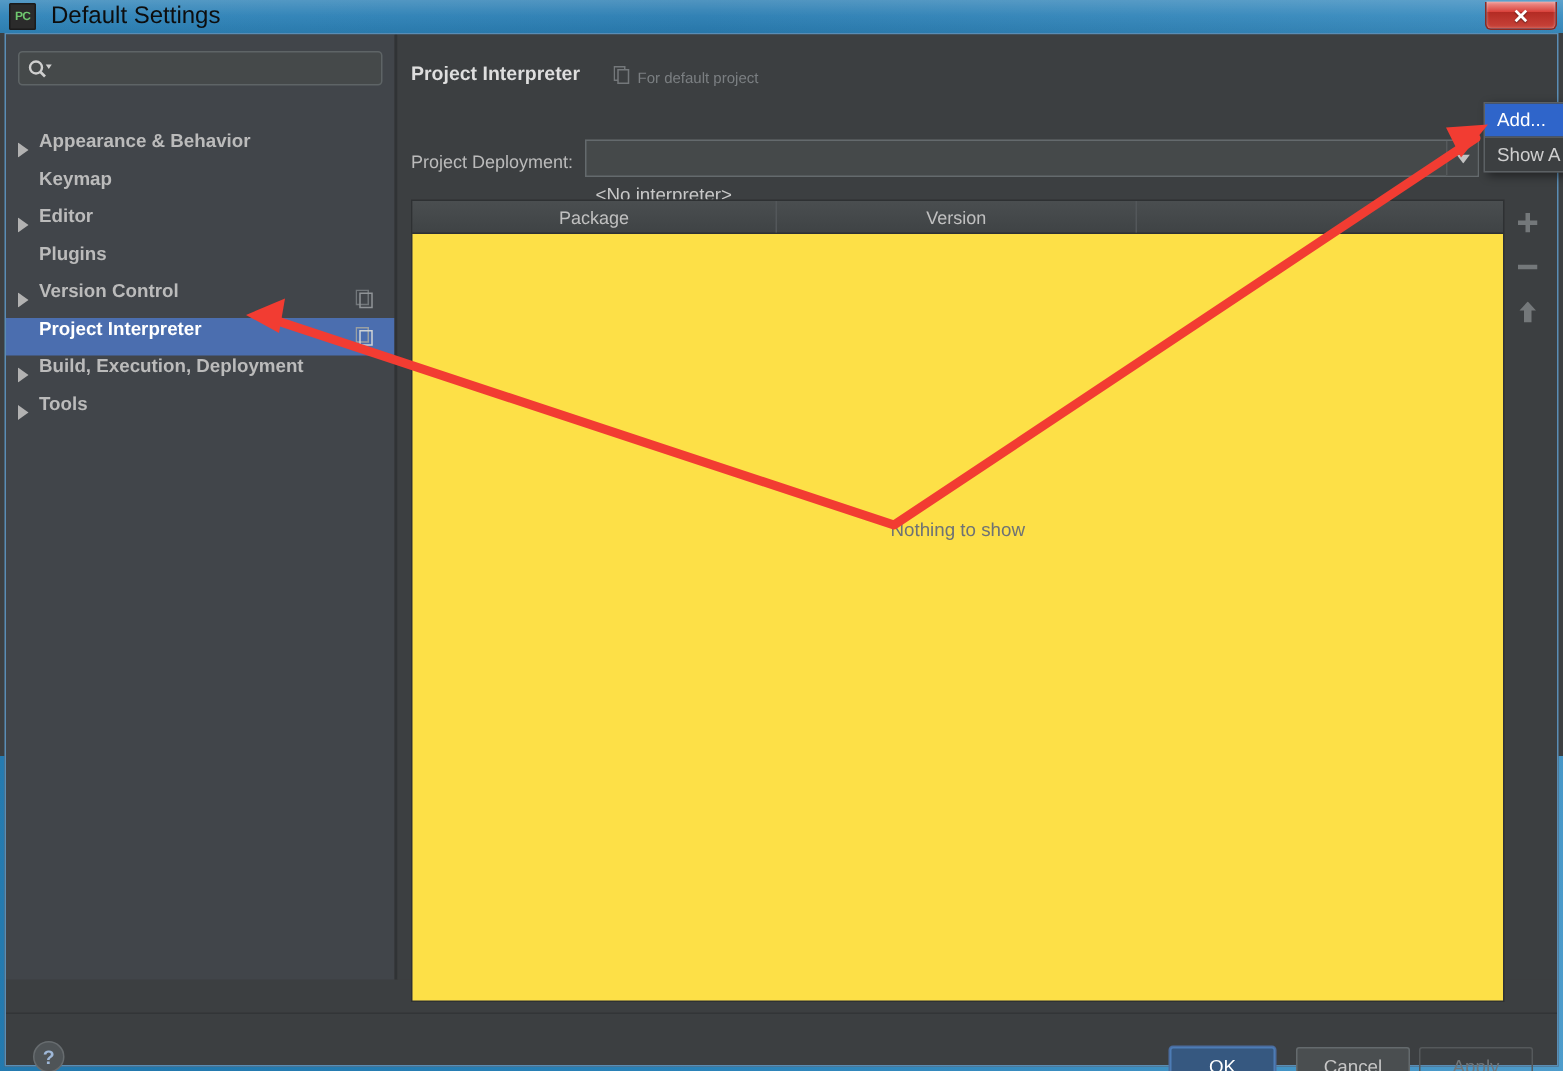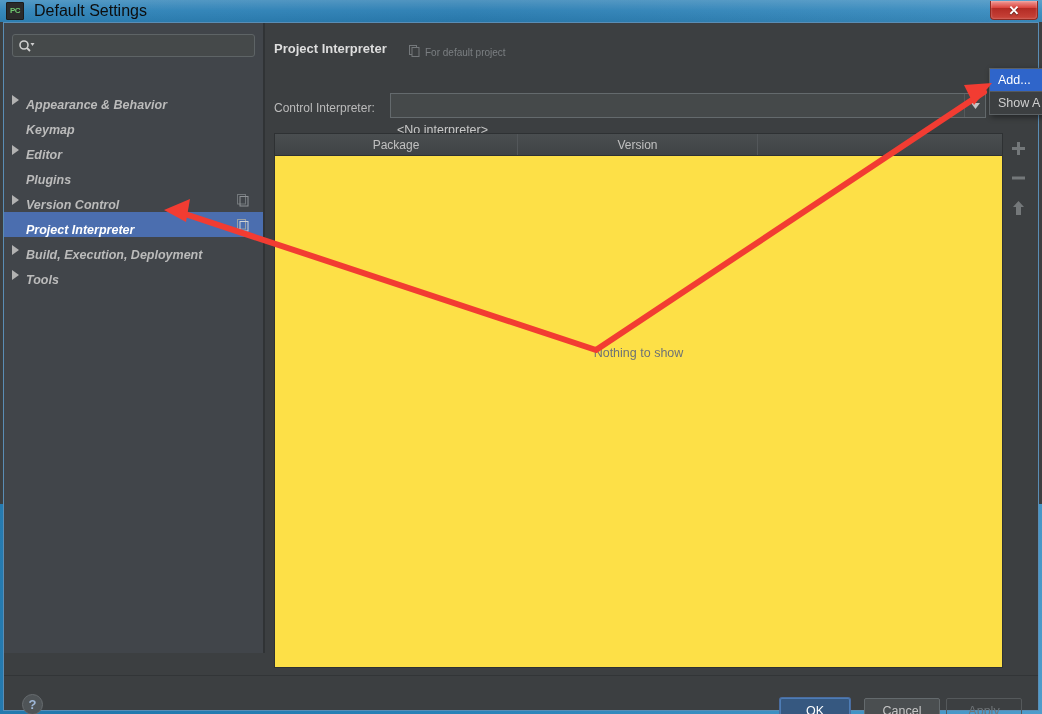--- a/index.html
+++ b/index.html
@@ -109,24 +109,23 @@
   }
 
   #tree {
     position: absolute;
     left: 0; top: 64px;
     width: 259px;
   }
   .tree-row {
     position: relative;
     height: 25px;
-    display: flex; align-items: flex-end;
+    display: flex; align-items: flex-start;
     cursor: default;
     box-sizing: border-box;
-    font-style: italic;
   }
   .tree-row.selected { background: #4b6eaf; }
   .tree-arrow {
     width: 22px; height: 25px;
     display: flex; align-items: center; justify-content: center;
     flex: none;
   }
   .tree-arrow svg { display: block; }
   .tree-label {
     font-size: 12.5px;
@@ -447,21 +446,21 @@
         <div id="panel-subtitle-wrap">
           <span>
             <svg width="11" height="12" viewBox="0 0 11 12">
               <rect x="0.5" y="0.5" width="7" height="9" fill="none" stroke="#74787b"></rect>
               <rect x="3.0" y="2.5" width="7" height="9" fill="#3c3f41" stroke="#74787b"></rect>
             </svg>
           </span>
           <span id="panel-subtitle">For default project</span>
         </div>
 
-        <div id="interp-label">Control Interpreter:</div>
+        <div id="interp-label">Project Deployment:</div>
 
         <div id="interp-combo">
           <div id="interp-value">&lt;No interpreter&gt;</div>
           <div id="interp-arrow">
             <svg width="9" height="6" viewBox="0 0 9 6">
               <path d="M0 0 L9 0 L4.5 6 Z" fill="#c3c3c3"></path>
             </svg>
           </div>
         </div>
 

